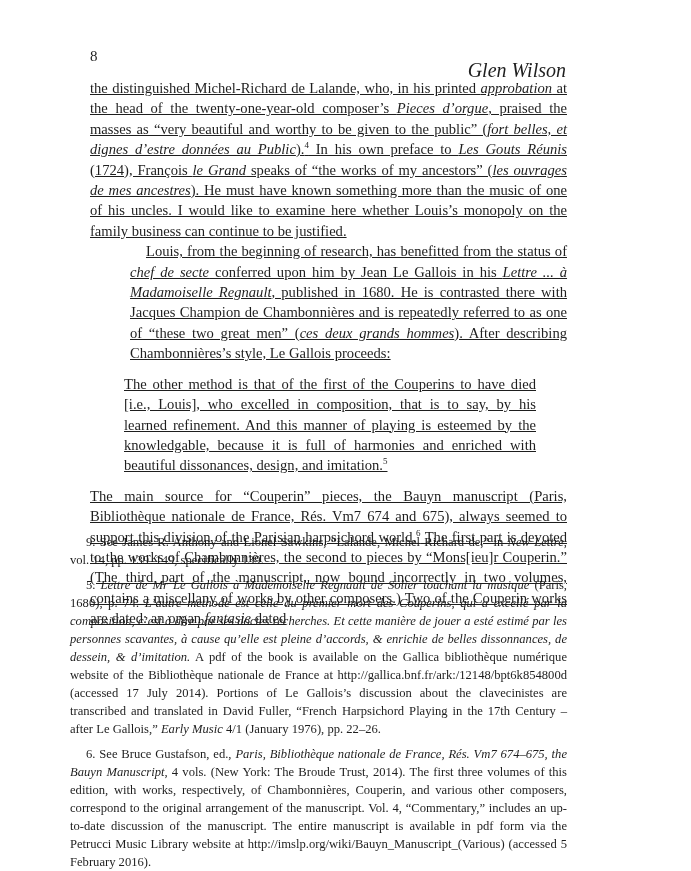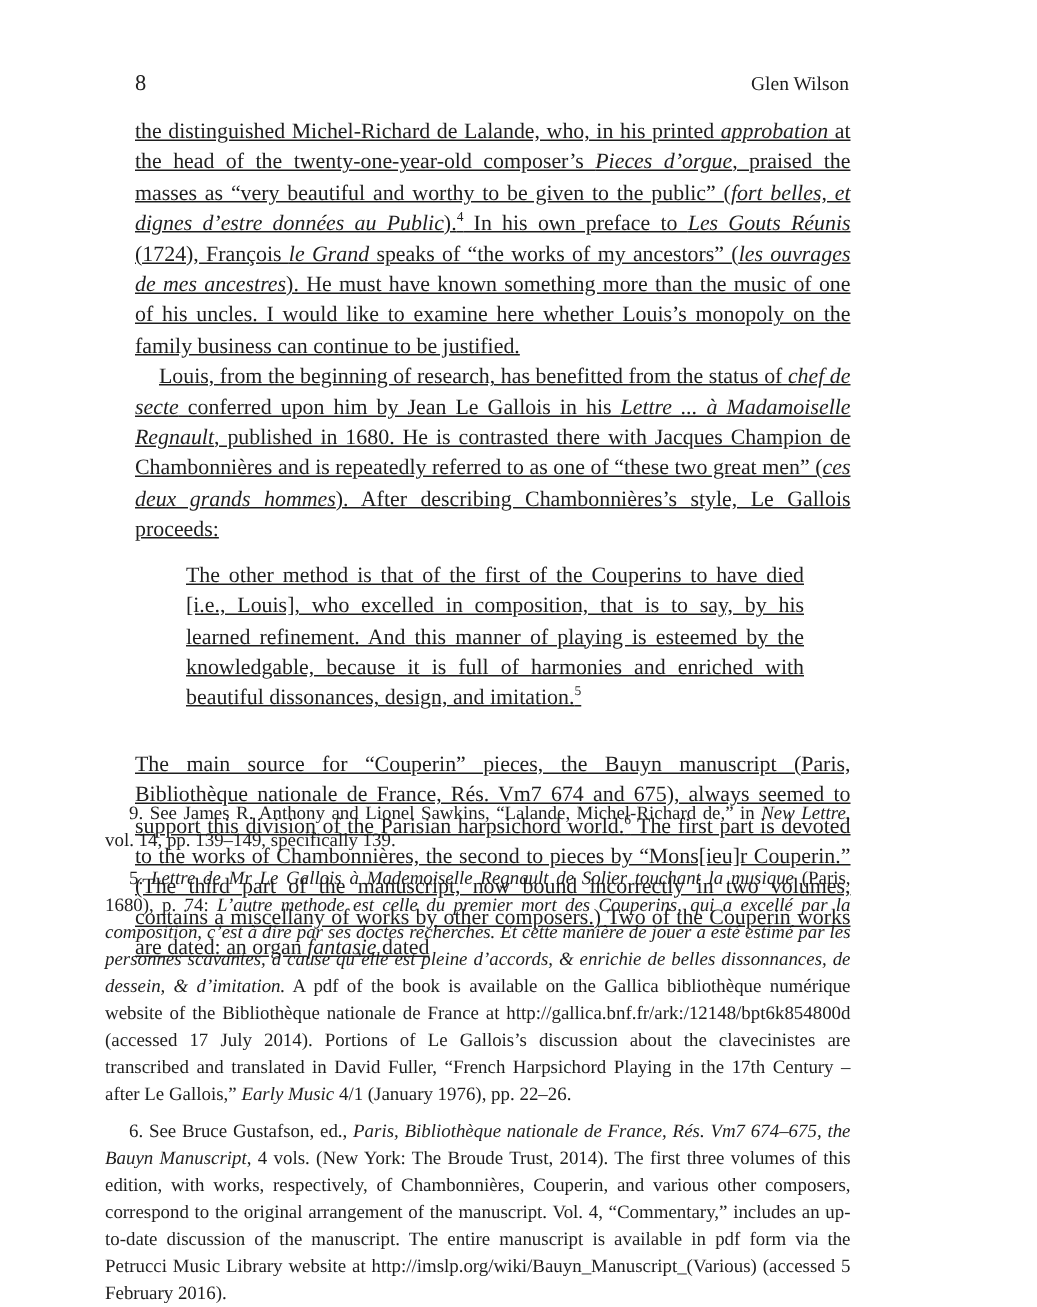--- a/index.html
+++ b/index.html
@@ -1,23 +1,23 @@
 <!DOCTYPE html>
 <html><head>
   <meta charset="utf-8">
   <style>
     html, body { margin:0; padding:0; background:#ffffff; }
     body { width:691px; height:871px; position:relative; overflow:hidden;
       font-family:"Liberation Serif", "DejaVu Serif", serif; color:#1e1e1e; }
     .page-num { position:absolute; left:90px; top:48px; font-size:15px; }
-    .running-head { position:absolute; right:125px; top:48px; font-size:13px; }
+    .running-head { position:absolute; right:125px; top:59px; font-size:20px; font-style:italic; }
     .body { position:absolute; left:90px; top:78px; width:477px; font-size:14.6px; line-height:20.4px; text-align:justify;text-decoration:underline; }
     .body p { margin:0; }
-    .body p.indent { text-indent:16px; }
-    .block { margin:10px 0 24px 34px; width:412px; text-align:justify; line-height:20.4px; font-size:14.6px; }
+    .body p.indent { text-indent:16px;margin-left:40px; }
+    .block { margin:10px 0 10px 34px; width:412px; text-align:justify; line-height:20.4px; font-size:14.6px; }
     sup { font-size:9px; line-height:0; vertical-align:super; }
     i { font-style:italic; }
     .notes { position:absolute; left:70px; top:533px; width:497px; font-size:12.6px; line-height:18px; text-align:justify; }
     .notes p { margin:0 0 7px 0; text-indent:16px; }
   </style>
 </head>
 <body>
 
 <div class="page-num">8</div>
 <div class="running-head">Glen Wilson</div>

